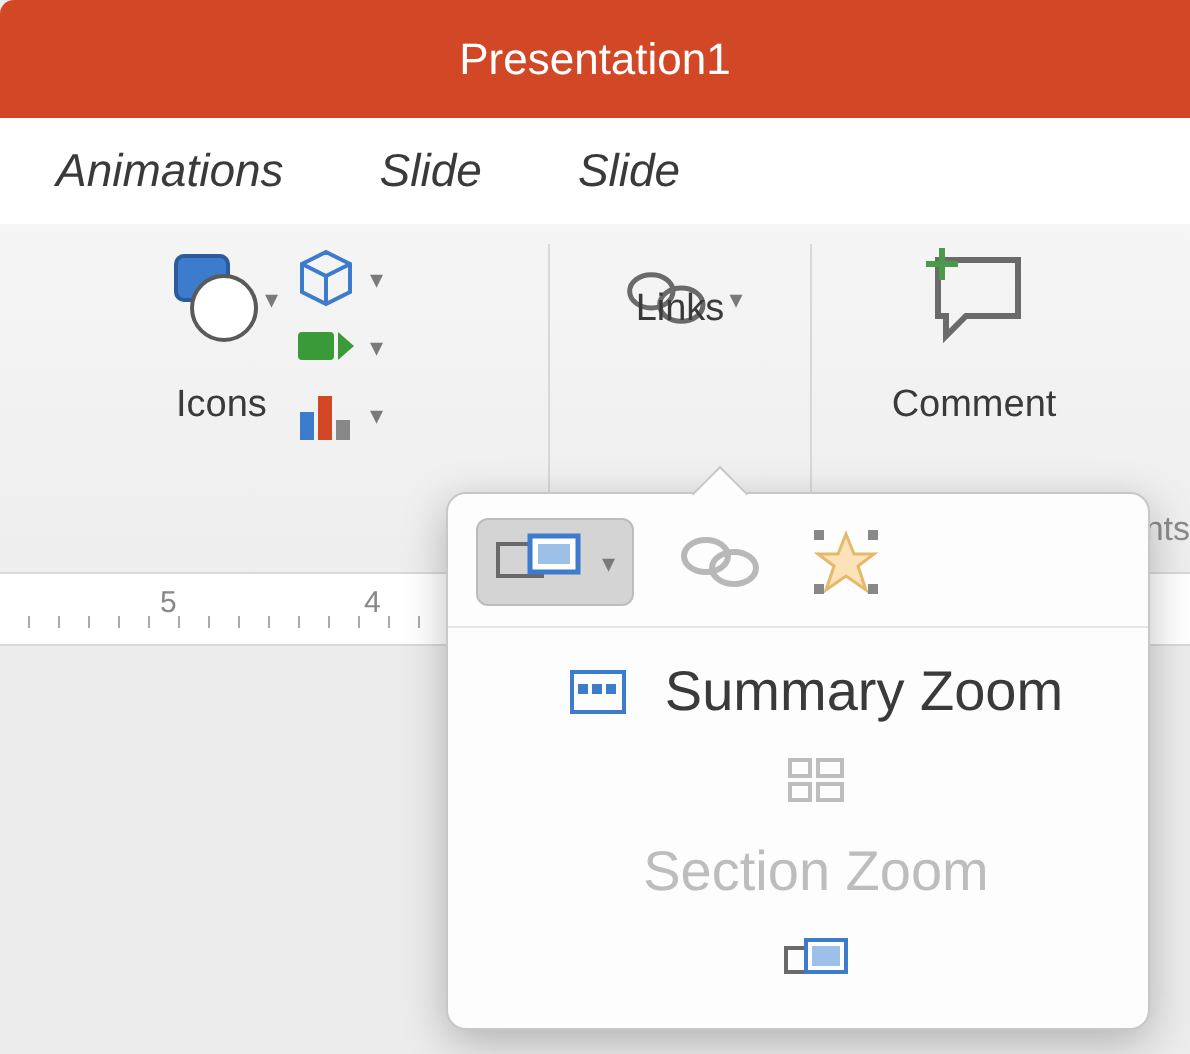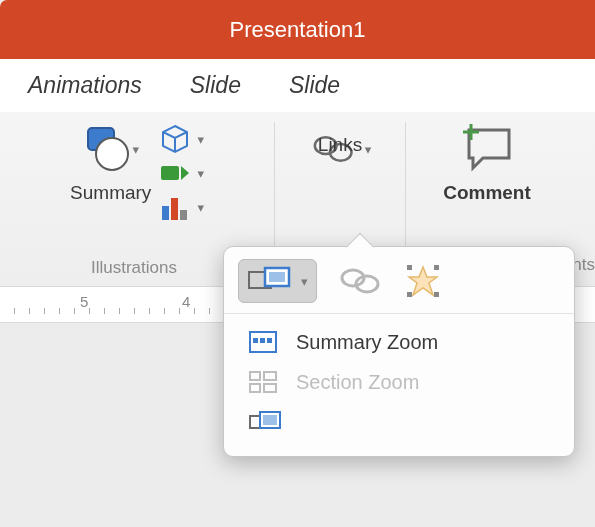--- a/index.html
+++ b/index.html
@@ -61,21 +61,21 @@
   .btncol {
     display: flex;
     flex-direction: column;
     align-items: center;
     gap: 2px;
     padding: 4px 6px 0 6px;
   }
   .btncol .label {
     font-size: 19px;
     color: #3a3a3a;
-    margin-top: 6px;
+    margin-top: 16px;
   }
   .mini-stack {
     display: flex;
     flex-direction: column;
     gap: 4px;
     padding-top: 4px;
     padding-left: 2px;
   }
   .mini-item {
     display: flex;
@@ -159,24 +159,25 @@
     display: flex;
     align-items: center;
     gap: 10px;
   }
   .menu-items { padding: 8px 0 0 18px; }
   .menu-item {
     display: flex;
     align-items: center;
     gap: 18px;
     padding: 8px 6px;
-    font-size: 20px;
+    font-size: 28px;
     color: #3a3a3a;
-  }
-  .menu-item.disabled { color: #bdbdbd; }
+    justify-content: center;
+  }
+  .menu-item.disabled { color: #bdbdbd; flex-direction: column; }
   .arrow-caret {
     position: absolute;
     top: -10px;
     left: 126px;
     width: 20px;
     height: 20px;
     background: #fdfdfd;
     border-left: 1px solid #c7c7c7;
     border-top: 1px solid #c7c7c7;
     transform: rotate(45deg);
@@ -206,21 +207,21 @@
     <div class="group-row">
 
       <div class="btncol">
         <div style="position:relative;display:flex;align-items:center;">
           <svg class="icon40" viewBox="0 0 50 50">
             <rect x="6" y="4" width="26" height="22" rx="4" fill="#3d7bcc" stroke="#2d5a9a" stroke-width="2"></rect>
             <circle cx="30" cy="30" r="16" fill="#fff" stroke="#5a5a5a" stroke-width="2"></circle>
           </svg>
           <span class="chev">▾</span>
         </div>
-        <span class="label">Summary</span>
+        <span class="label">Icons</span>
       </div>
 
 
       <div class="mini-stack">
         <div class="mini-item">
           <svg class="icon28" viewBox="0 0 32 30">
             <path d="M16 2 L28 8 L28 22 L16 28 L4 22 L4 8 Z M4 8 L16 14 L28 8 M16 14 L16 28" fill="none" stroke="#3d7bcc" stroke-width="2"></path>
           </svg>
           <span class="chev">▾</span>
         </div>
@@ -234,21 +235,20 @@
         <div class="mini-item">
           <svg class="icon28" viewBox="0 0 32 30">
             <rect x="3" y="14" width="7" height="14" fill="#3d7bcc"></rect>
             <rect x="12" y="6" width="7" height="22" fill="#d24726"></rect>
             <rect x="21" y="18" width="7" height="10" fill="#888"></rect>
           </svg>
           <span class="chev">▾</span>
         </div>
       </div>
     </div>
-    <div class="group-label">Illustrations</div>
   </div>
 
   <div class="sep"></div>
 
   <div class="group" style="width:118px;">
     <div class="group-row">
       <div class="btncol">
         <div style="display:flex;align-items:center;gap:6px;">
           <svg class="icon40" viewBox="0 0 60 40">
             <ellipse cx="20" cy="16" rx="13" ry="10" fill="none" stroke="#6a6a6a" stroke-width="3"></ellipse>
@@ -256,21 +256,21 @@
           </svg>
           <span class="chev">▾</span>
         </div>
         <span class="label links-label">Links</span>
       </div>
     </div>
   </div>
 
   <div class="sep"></div>
 
-  <div class="group" style="width:150px;font-weight:bold;">
+  <div class="group" style="width:150px;">
     <div class="group-row">
       <div class="btncol">
         <svg class="icon40" style="width:60px;height:50px" viewBox="0 0 60 50">
           <path d="M12 6 H52 V34 H26 L16 44 V34 H12 Z" fill="none" stroke="#6a6a6a" stroke-width="3"></path>
           <line x1="14" y1="0" x2="14" y2="16" stroke="#4a9a4a" stroke-width="3"></line>
           <line x1="6" y1="8" x2="22" y2="8" stroke="#4a9a4a" stroke-width="3"></line>
         </svg>
         <span class="label">Comment</span>
       </div>
     </div>

